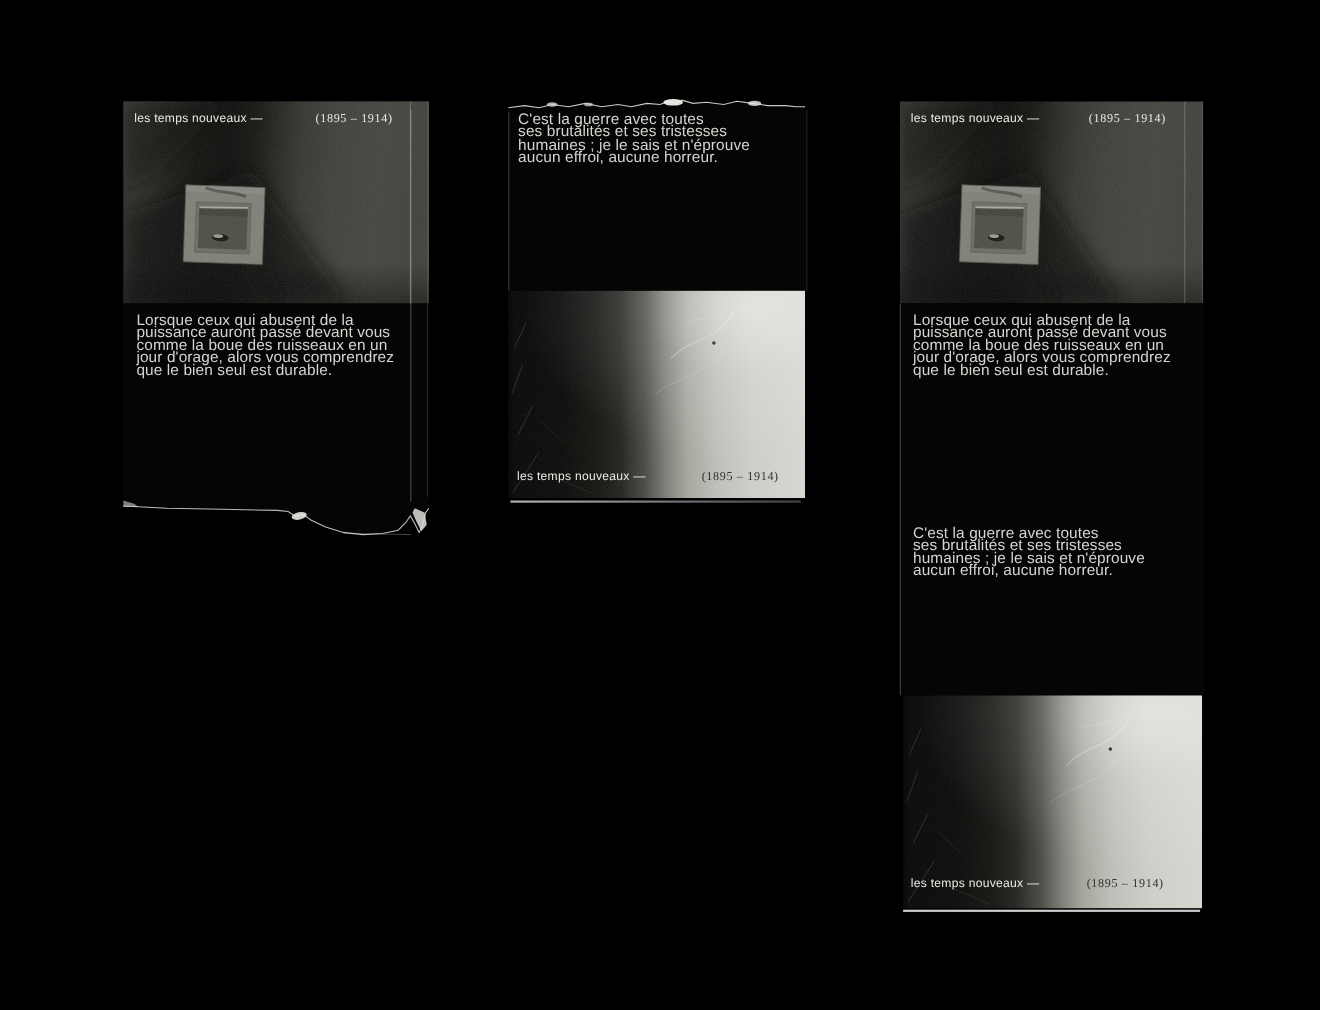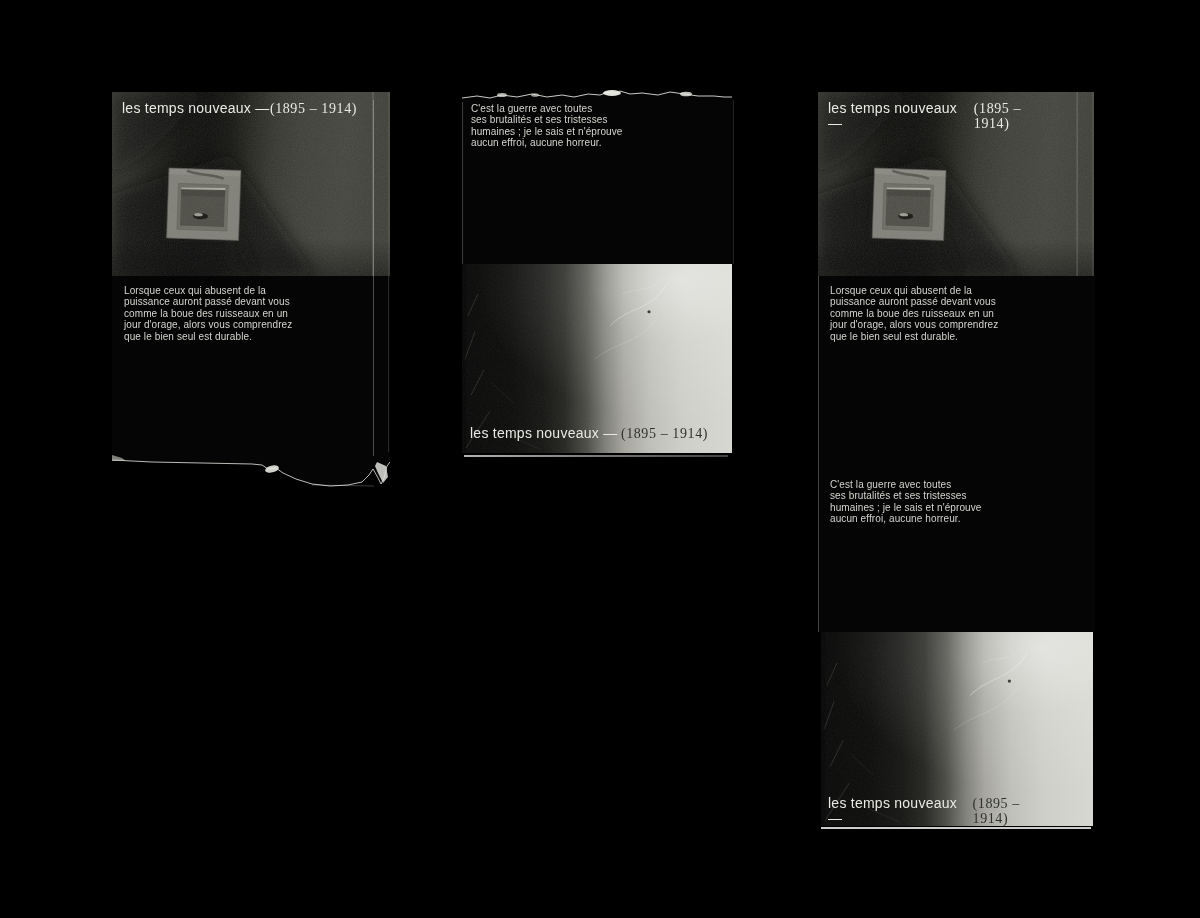--- a/index.html
+++ b/index.html
@@ -2,24 +2,24 @@
 <html><head>
 <meta charset="utf-8">
 <style>
   html,body{margin:0;padding:0;background:#000;}
   body{width:1200px;height:918px;position:relative;overflow:hidden;
        font-family:"Liberation Sans","DejaVu Sans",sans-serif;}
   .panel{position:absolute;}
   .photo,.paper{position:absolute;display:block;}
   .body-black{position:absolute;background:#050505;}
   .cover-head{position:absolute;display:flex;justify-content:space-between;
-      font-size:14px;line-height:15px;color:#eae9e5;letter-spacing:.25px;z-index:5;}
+      font-size:11px;line-height:15px;color:#eae9e5;letter-spacing:.25px;z-index:5;}
   .cover-head .years{letter-spacing:.6px;font-family:Liberation Serif, serif;}
   .years-dark{color:#32322d;}
-  .quote{position:absolute;font-size:10px;line-height:11.4px;color:#d5d4cf;
+  .quote{position:absolute;font-size:14px;line-height:11.4px;color:#d5d4cf;
       white-space:pre-line;letter-spacing:.1px;z-index:5;}
   .crease-v{position:absolute;width:1px;background:rgba(228,228,222,.32);z-index:4;}
   .edge-line{position:absolute;z-index:4;}
   svg.deco{position:absolute;z-index:3;display:block;}
 </style>
 </head>
 <body>
 
 <svg width="0" height="0" style="position:absolute" aria-hidden="true">
   <defs>

